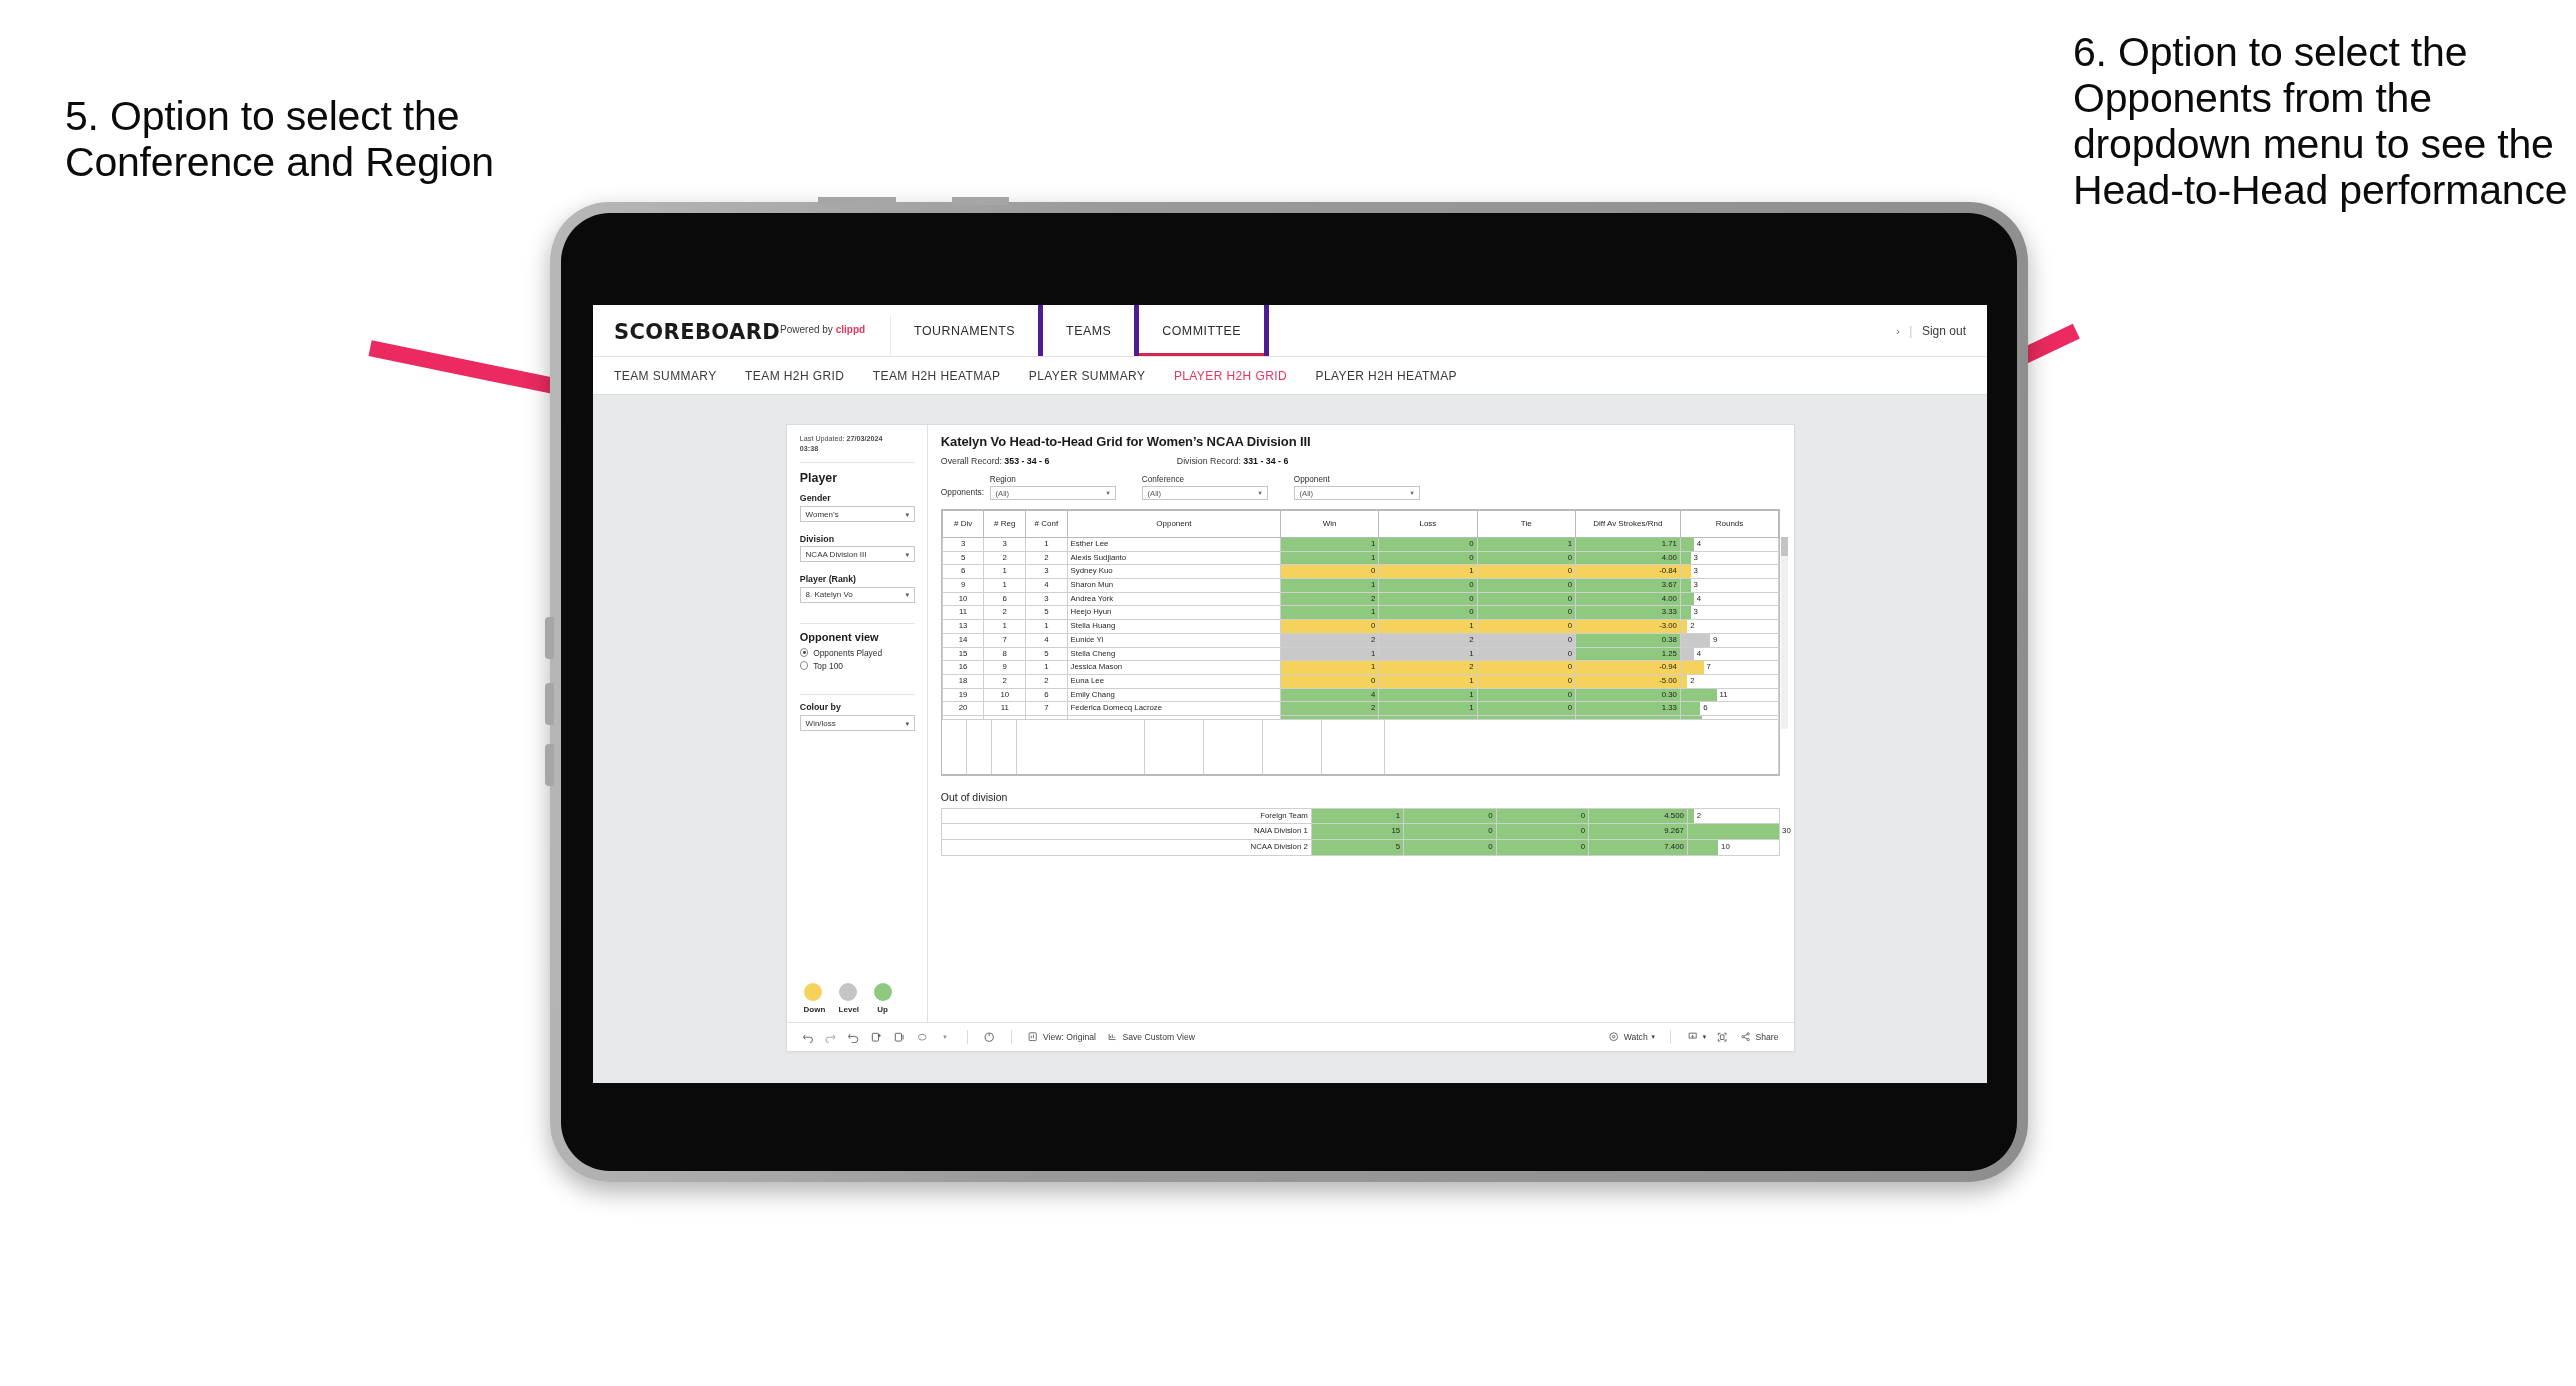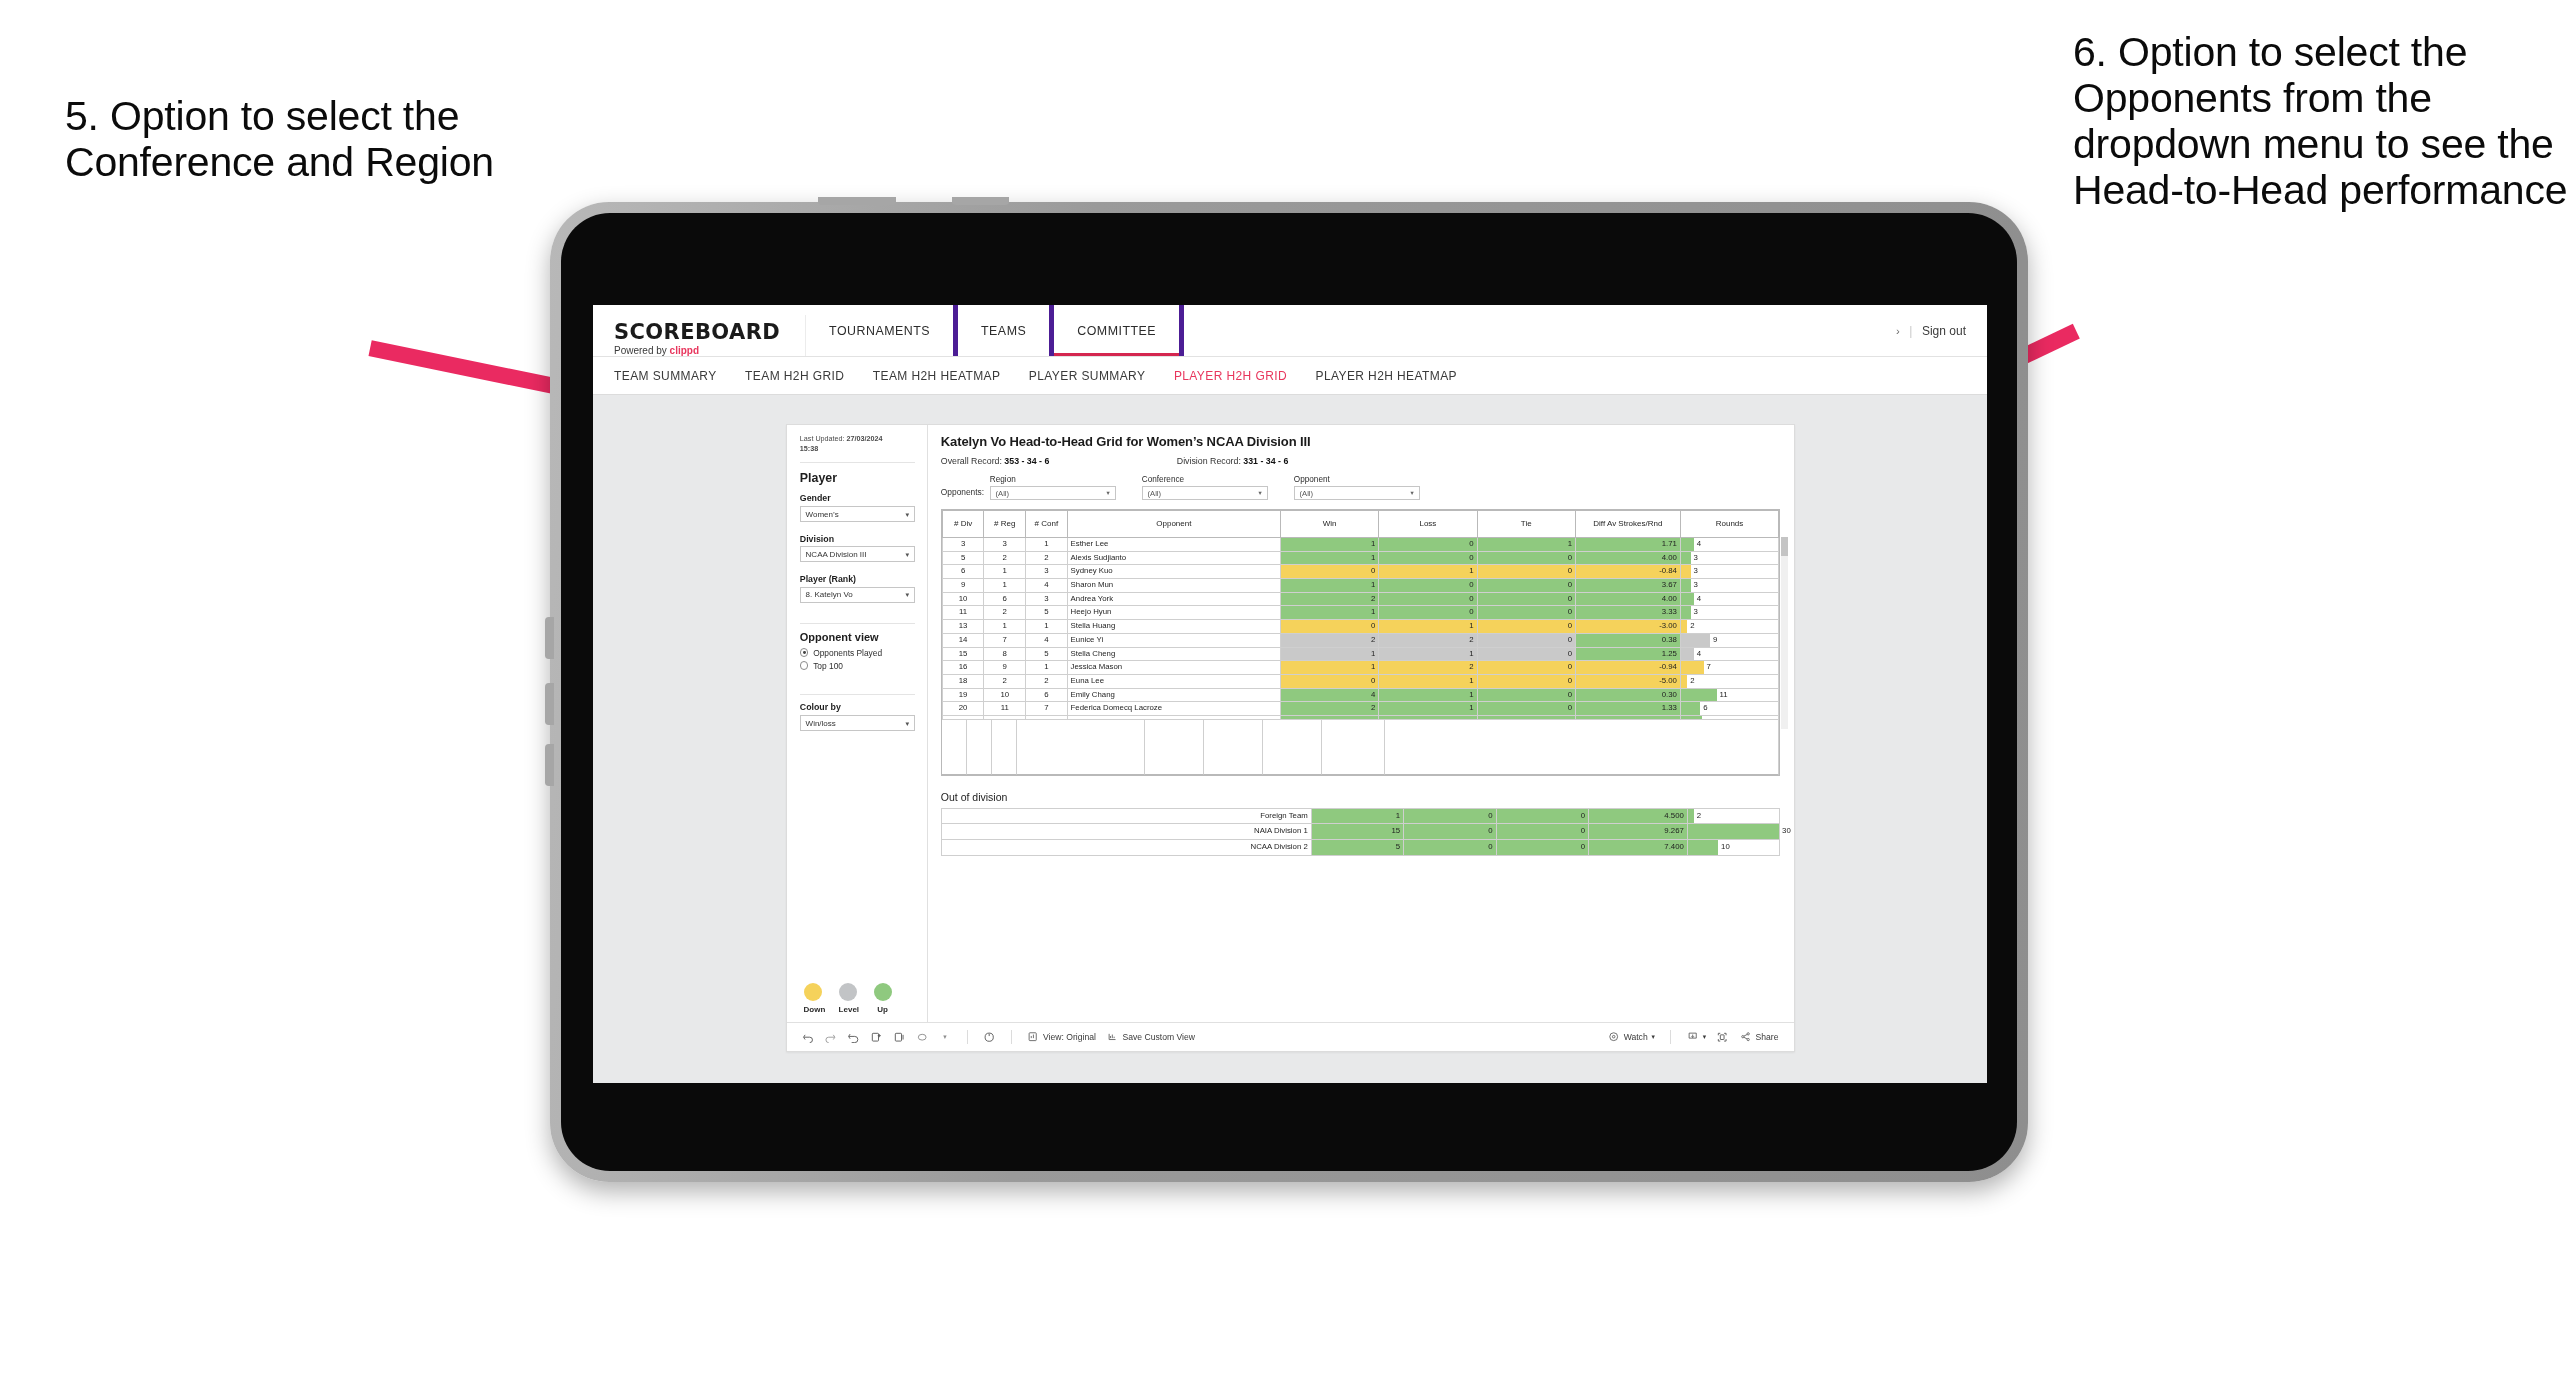--- a/index.html
+++ b/index.html
@@ -61,21 +61,21 @@
 
   
   #app-header {
     height: 52px; background: #ffffff;
     display: flex; align-items: stretch;
     border-bottom: 1px solid #e2e2e2;
     position: relative;
   }
   #logo-block {
     padding: 6.7px 25px 0 21px;
-    display: flex; flex-direction: column; justify-content: center;
+    display: flex; flex-direction: row; justify-content: center;
     border-right: 1px solid #ececec;
     margin-top: 10px;
   }
   #logo-word {
     font-family: "DejaVu Sans", sans-serif;
     font-weight: bold; font-size: 21px; letter-spacing: 0.4px;
     color: #1b1b1b; line-height: 1;
   }
   #logo-sub {
     font-size: 10px; color: #3a3a3a; margin-top: 2.9px; line-height: 1;
@@ -282,21 +282,21 @@
       <div class="subnav-item">PLAYER H2H HEATMAP</div>
     </div>
 
     <div id="dash-outer">
       <div id="dash">
         <div id="dash-body">
 
           <div id="sidebar">
             <div id="last-updated">
               <span>Last Updated: </span><b>27/03/2024</b><br>
-              <b>15:38</b>
+              <b>03:38</b>
             </div>
             <div class="hr"></div>
 
             <div class="sb-title">Player</div>
 
             <div class="sb-group">
               <div class="sb-label">Gender</div>
               <div class="sb-select">
                 <span>Women’s</span>
                 <span class="ar">▼</span>

